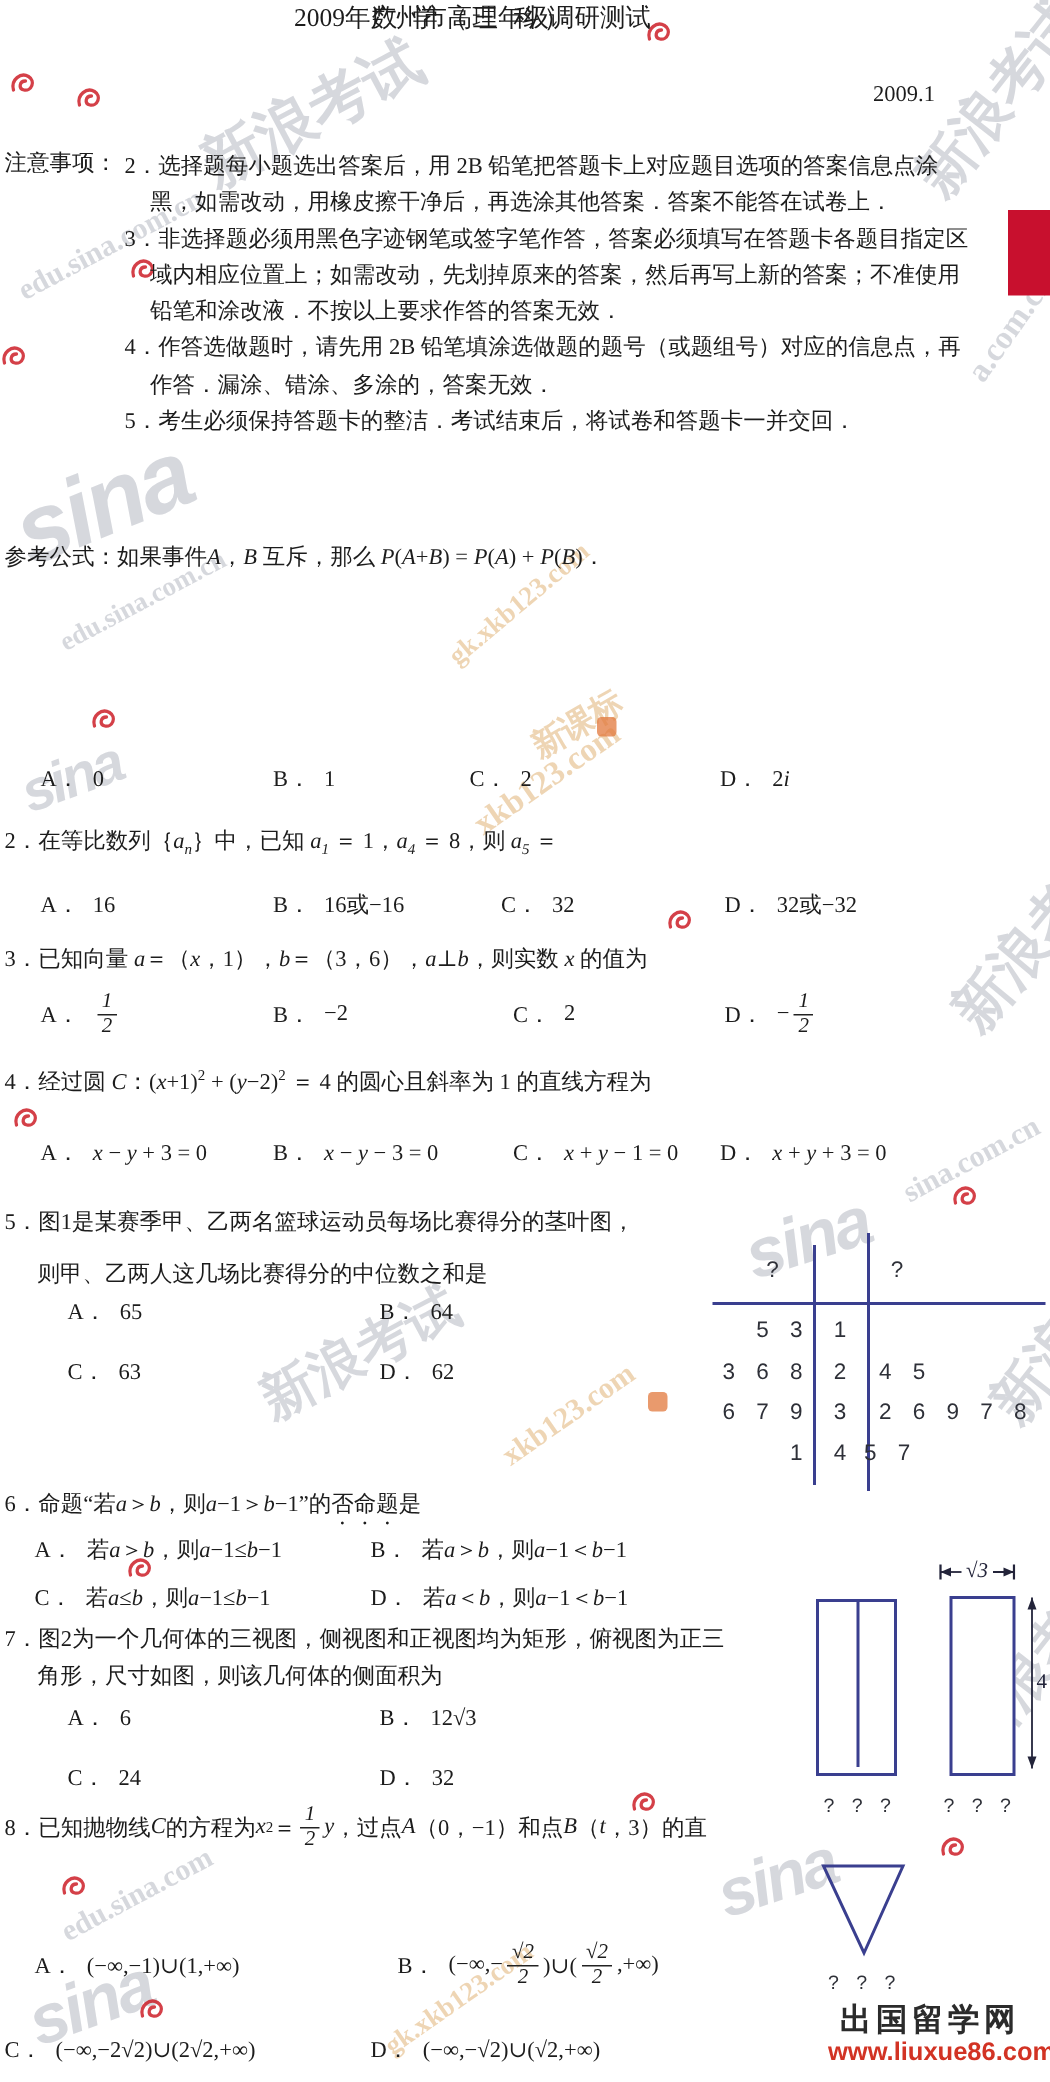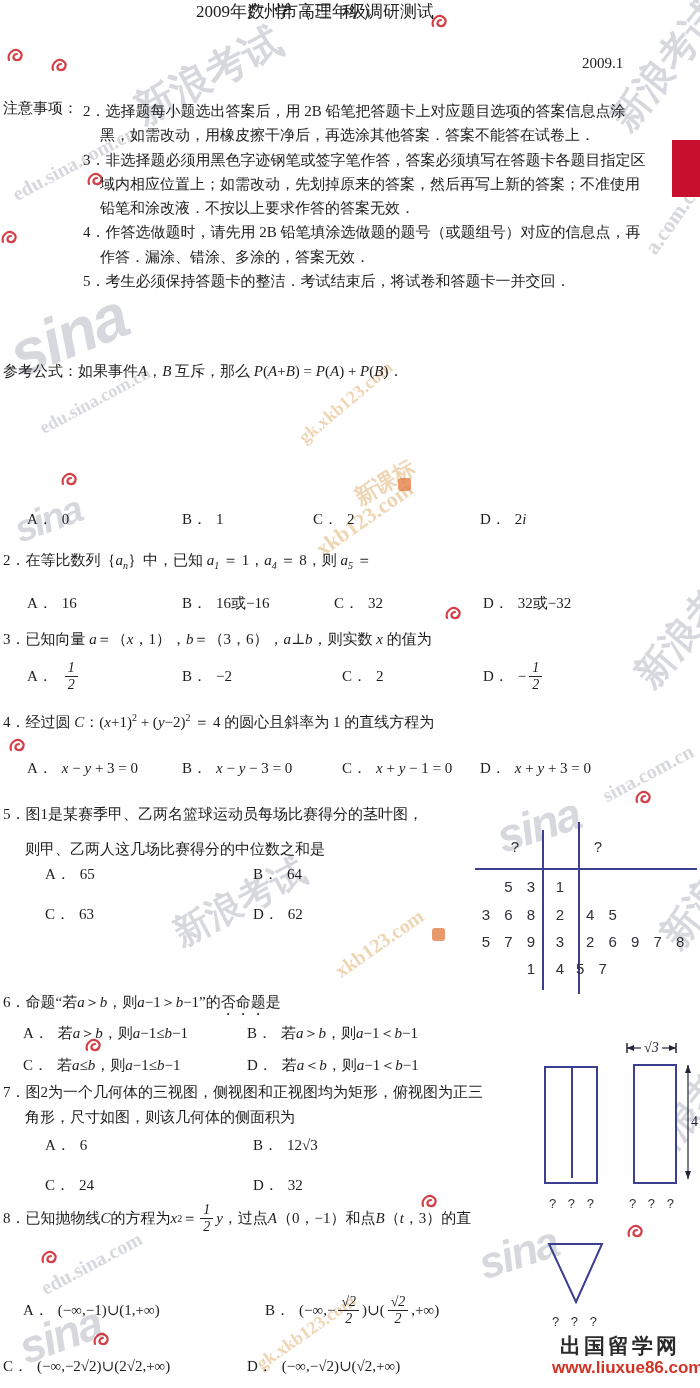--- a/index.html
+++ b/index.html
@@ -207,21 +207,21 @@
     <div class="figline" style="left:133px;top:8px;width:2px;height:172px;"></div>
 
     <div class="sl-cell" style="left:0;top:64px;width:90px;text-align:right;">5 3</div>
     <div class="sl-cell" style="left:99px;top:64px;width:32px;text-align:center;">1</div>
     <div class="sl-cell" style="left:141px;top:64px;"></div>
 
     <div class="sl-cell" style="left:0;top:92px;width:90px;text-align:right;">3 6 8</div>
     <div class="sl-cell" style="left:99px;top:92px;width:32px;text-align:center;">2</div>
     <div class="sl-cell" style="left:141px;top:92px;">4 5</div>
 
-    <div class="sl-cell" style="left:0;top:119px;width:90px;text-align:right;">5 7 9</div>
+    <div class="sl-cell" style="left:0;top:119px;width:90px;text-align:right;">6 7 9</div>
     <div class="sl-cell" style="left:99px;top:119px;width:32px;text-align:center;">3</div>
     <div class="sl-cell" style="left:141px;top:119px;">2 6 9 7 8</div>
 
     <div class="sl-cell" style="left:0;top:146px;width:90px;text-align:right;">1</div>
     <div class="sl-cell" style="left:99px;top:146px;width:32px;text-align:center;">4</div>
     <div class="sl-cell" style="left:131px;top:146px;">5 7</div>
   </div>
 
   <div class="abs" style="left:3px;top:986px;width:694px;height:100px;">
     <div class="abs nowrap" style="left:0;top:7px;">

